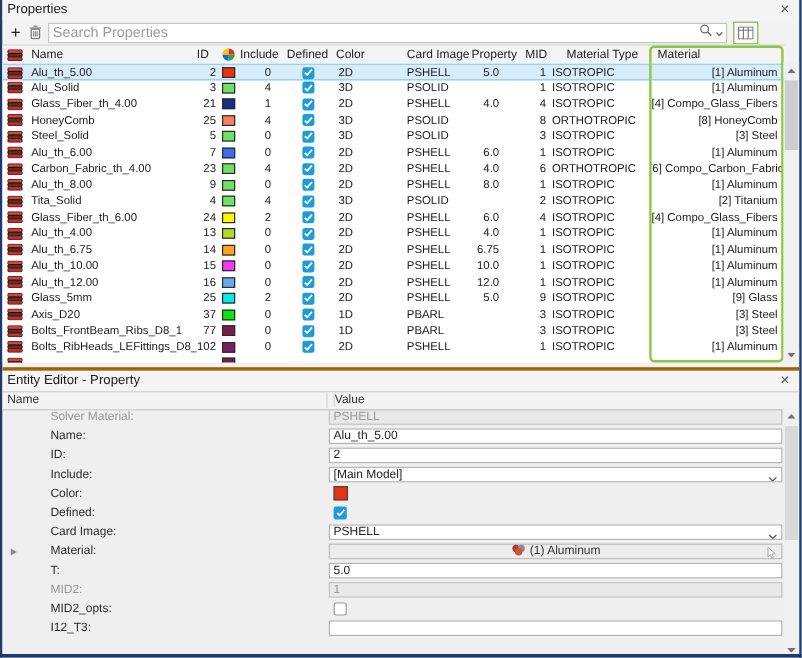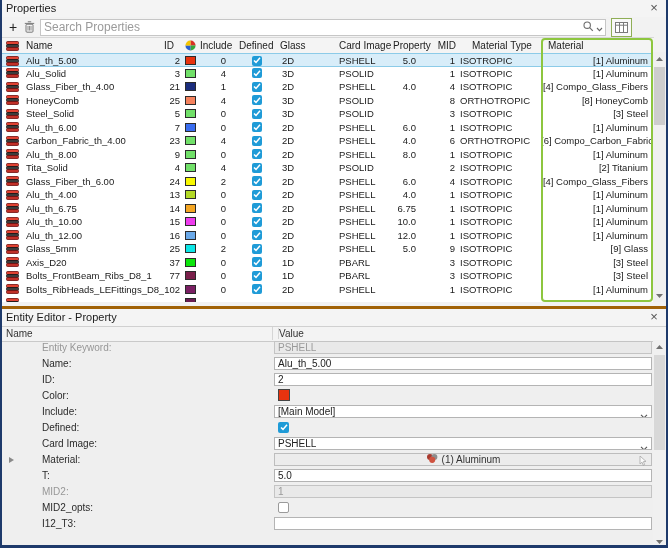--- a/index.html
+++ b/index.html
@@ -133,21 +133,21 @@
           <svg width="11" height="11" viewBox="0 0 12 12">
             <circle cx="6" cy="6" r="5.5" fill="#ddd"></circle>
             <path d="M6 6 L6 0.5 A5.5 5.5 0 0 1 11.5 6 Z" fill="#d93025"></path>
             <path d="M6 6 L11.5 6 A5.5 5.5 0 0 1 6 11.5 Z" fill="#34a73a"></path>
             <path d="M6 6 L6 11.5 A5.5 5.5 0 0 1 0.5 6 Z" fill="#2a5fd0"></path>
             <path d="M6 6 L0.5 6 A5.5 5.5 0 0 1 6 0.5 Z" fill="#f5c500"></path>
           </svg>
         </span>
       <span class="hc hinc">Include</span>
       <span class="hc hdef">Defined</span>
-      <span class="hc htype">Glass</span>
+      <span class="hc htype">Color</span>
       <span class="hc hcard">Card Image</span>
       <span class="hc hth">Property</span>
       <span class="hc hmid">MID</span>
       <span class="hc hmt">Material Type</span>
       <span class="hc hmat">Material</span>
     </div>
 
     <div class="tbody">
         <div class="trow tgrid sel">
           <span class="c ci">
@@ -698,49 +698,49 @@
       <span class="ttl">Entity Editor - Property</span>
       <span class="closex">×</span>
     </div>
     <div class="eehead">
       <span class="n">Name</span>
       <span class="vline"></span>
       <span class="v">Value</span>
     </div>
     <div class="eerows">
         <div class="eerow">
-          <span class="eelabel dis">Entity Keyword:</span>
+          <span class="eelabel dis">Solver Material:</span>
           <span class="eeval">
             <span class="fld dis">PSHELL</span>
           </span>
         </div>
         <div class="eerow">
           <span class="eelabel">Name:</span>
           <span class="eeval">
             <span class="fld">Alu_th_5.00</span>
           </span>
         </div>
         <div class="eerow">
           <span class="eelabel">ID:</span>
           <span class="eeval">
             <span class="fld">2</span>
-          </span>
-        </div>
-        <div class="eerow">
-          <span class="eelabel">Color:</span>
-          <span class="eeval">
-            <span class="eesw" style="background:#e8330f"></span>
           </span>
         </div>
         <div class="eerow">
           <span class="eelabel">Include:</span>
           <span class="eeval">
             <span class="fld dd">[Main Model]<span class="ddchev"><svg width="8" height="5" viewBox="0 0 8 5">
                   <polyline points="1,0.8 4,3.8 7,0.8" fill="none" stroke="#555" stroke-width="1.1"></polyline>
                 </svg></span></span>
+          </span>
+        </div>
+        <div class="eerow">
+          <span class="eelabel">Color:</span>
+          <span class="eeval">
+            <span class="eesw" style="background:#e8330f"></span>
           </span>
         </div>
         <div class="eerow">
           <span class="eelabel">Defined:</span>
           <span class="eeval">
             <span class="eecb on">
               <svg width="8" height="7" viewBox="0 0 8 7">
                 <polyline points="1,3.5 3,5.4 7,0.8" fill="none" stroke="#fff" stroke-width="1.5"></polyline>
               </svg>
             </span>

